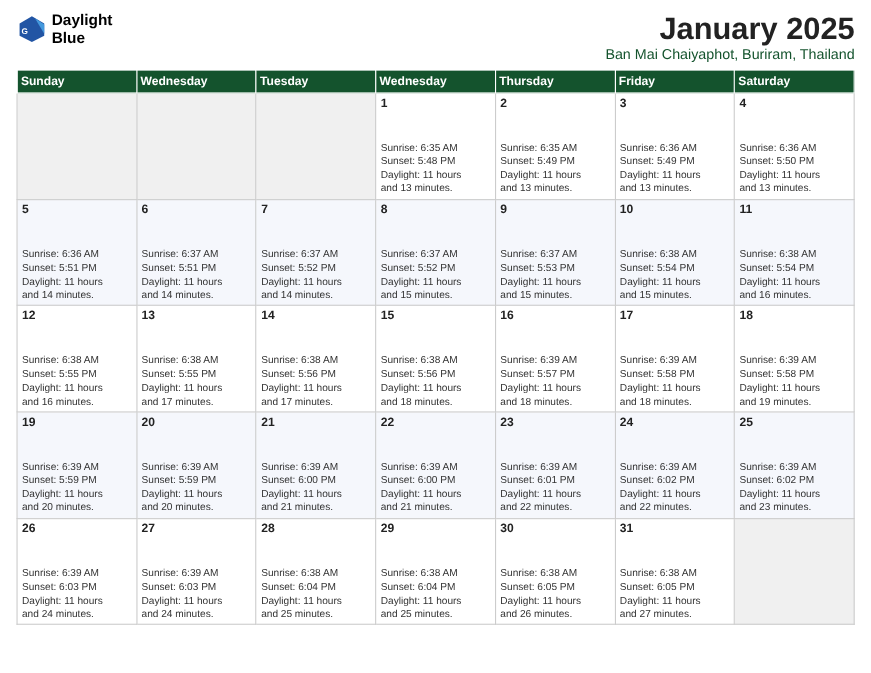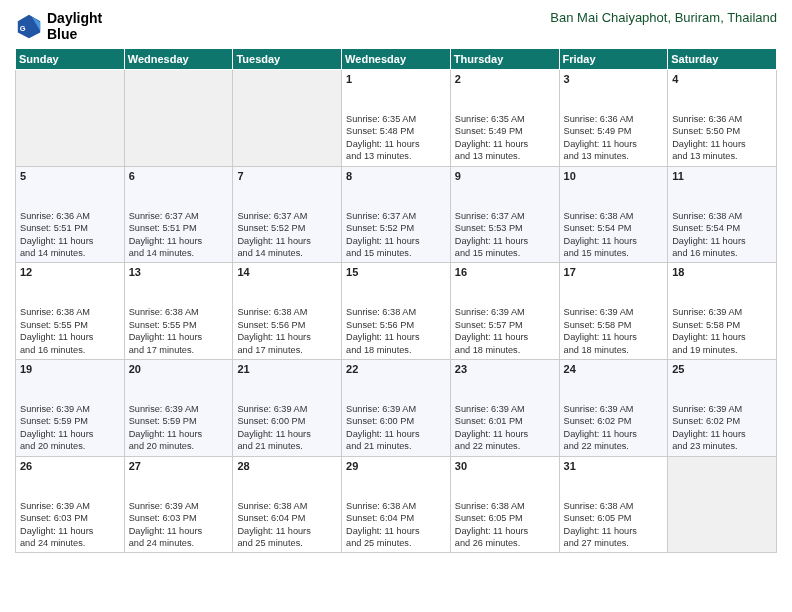--- a/index.html
+++ b/index.html
@@ -42,21 +42,21 @@
     .subtitle {
       font-size: 13px;
       color: #14532d;
     }
     .calendar {
       width: 100%;
       border-collapse: collapse;
       table-layout: fixed;
     }
     .calendar th {
-      background: #0f766e;
+      background: #14532d;
       color: #fff;
       font-size: 11px;
       font-weight: bold;
       padding: 4px 3px;
       text-align: left;
       border: 1px solid #fff;
     }
     .calendar td {
       vertical-align: top;
       border: 1px solid #ccc;
@@ -95,20 +95,21 @@
         <polygon points="15,3 27,10 27,22 15,28 3,22 3,10" fill="#2255a4"></polygon>
         <polygon points="18,5 27,11 27,20 18,5" fill="#4499dd"></polygon>
         <text x="5" y="20" font-size="8" fill="white" font-weight="bold">G</text>
       </svg>
       <div>
         <div style="font-size:14px;font-weight:bold;color:#000;">Daylight</div>
         <div style="font-size:14px;font-weight:bold;color:#000000;">Blue</div>
       </div>
     </div>
     <div class="title-block">
+      <div class="main-title">January 2025</div>
       <div class="subtitle">Ban Mai Chaiyaphot, Buriram, Thailand</div>
     </div>
   </div>
 
   <table class="calendar">
     <thead>
       <tr>
       <th>Sunday</th>
           <th>Wednesday</th>
           <th>Tuesday</th>

